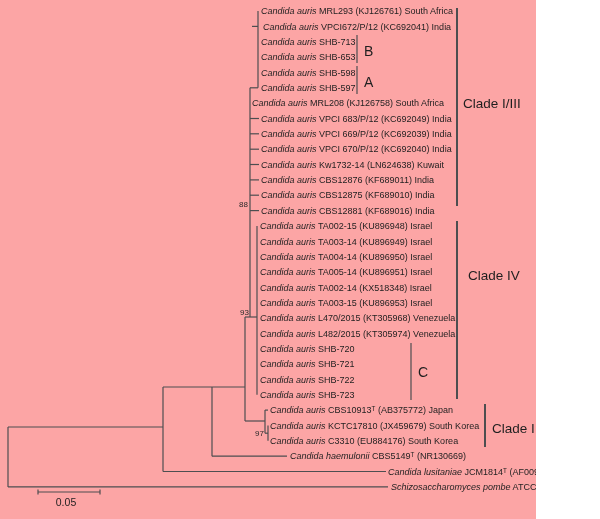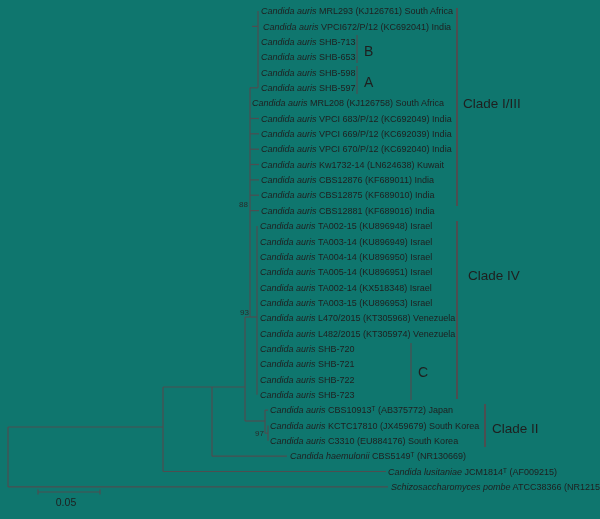--- a/index.html
+++ b/index.html
@@ -3,23 +3,23 @@
 <meta charset="utf-8">
 <style>
   html, body {
     margin: 0;
     padding: 0;
     background: #ffffff;
     font-family: "Liberation Sans", "DejaVu Sans", sans-serif;
   }
   .figure-wrap {
     position: relative;
-    width: 600px;
+    width: 536px;
     height: 519px;
-    background: #0f766e;
+    background: #fca5a5;
     overflow: hidden;
   }
   svg text {
     font-family: "Liberation Sans", "DejaVu Sans", sans-serif;
     fill: #1f1f1f;
   }
   .taxon-label { font-size: 9px; }
   .taxon-species { font-style: italic; }
   .bootstrap-value { font-size: 8px; fill: #2a2a2a; }
   .clade-label { font-size: 13.5px; }

